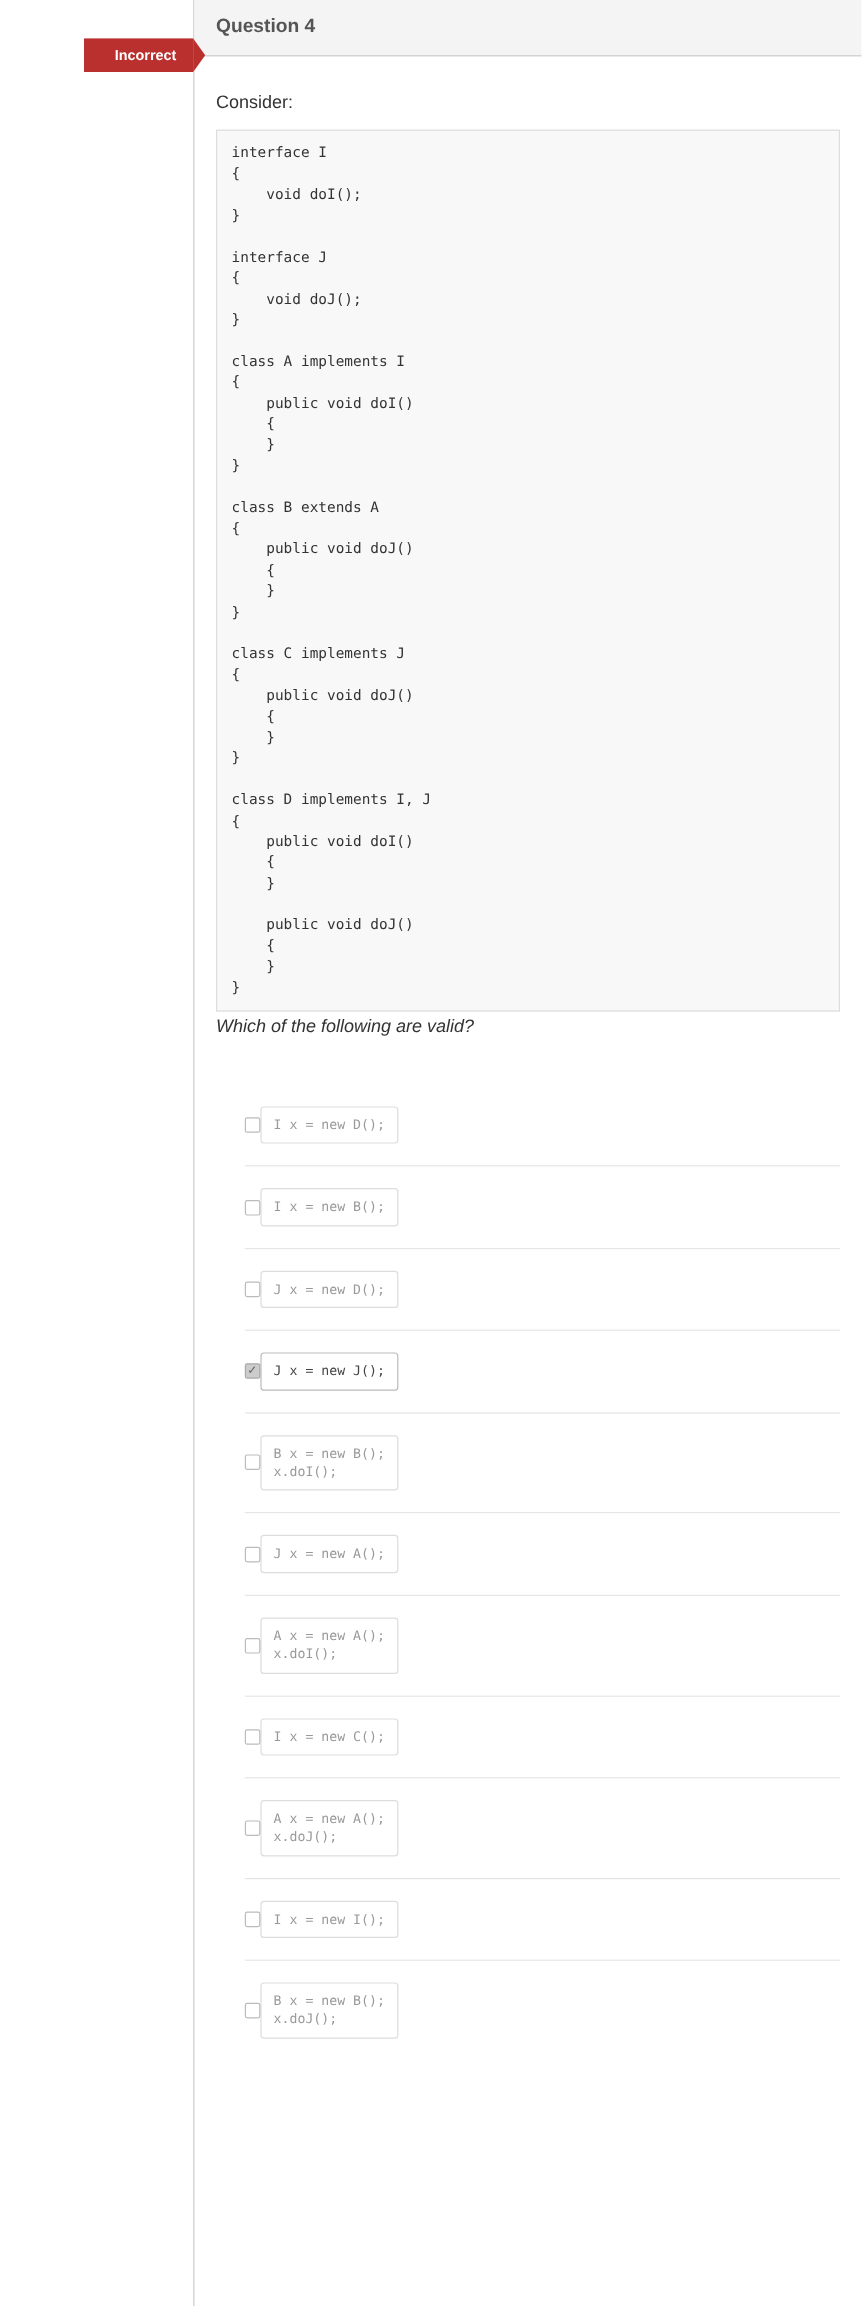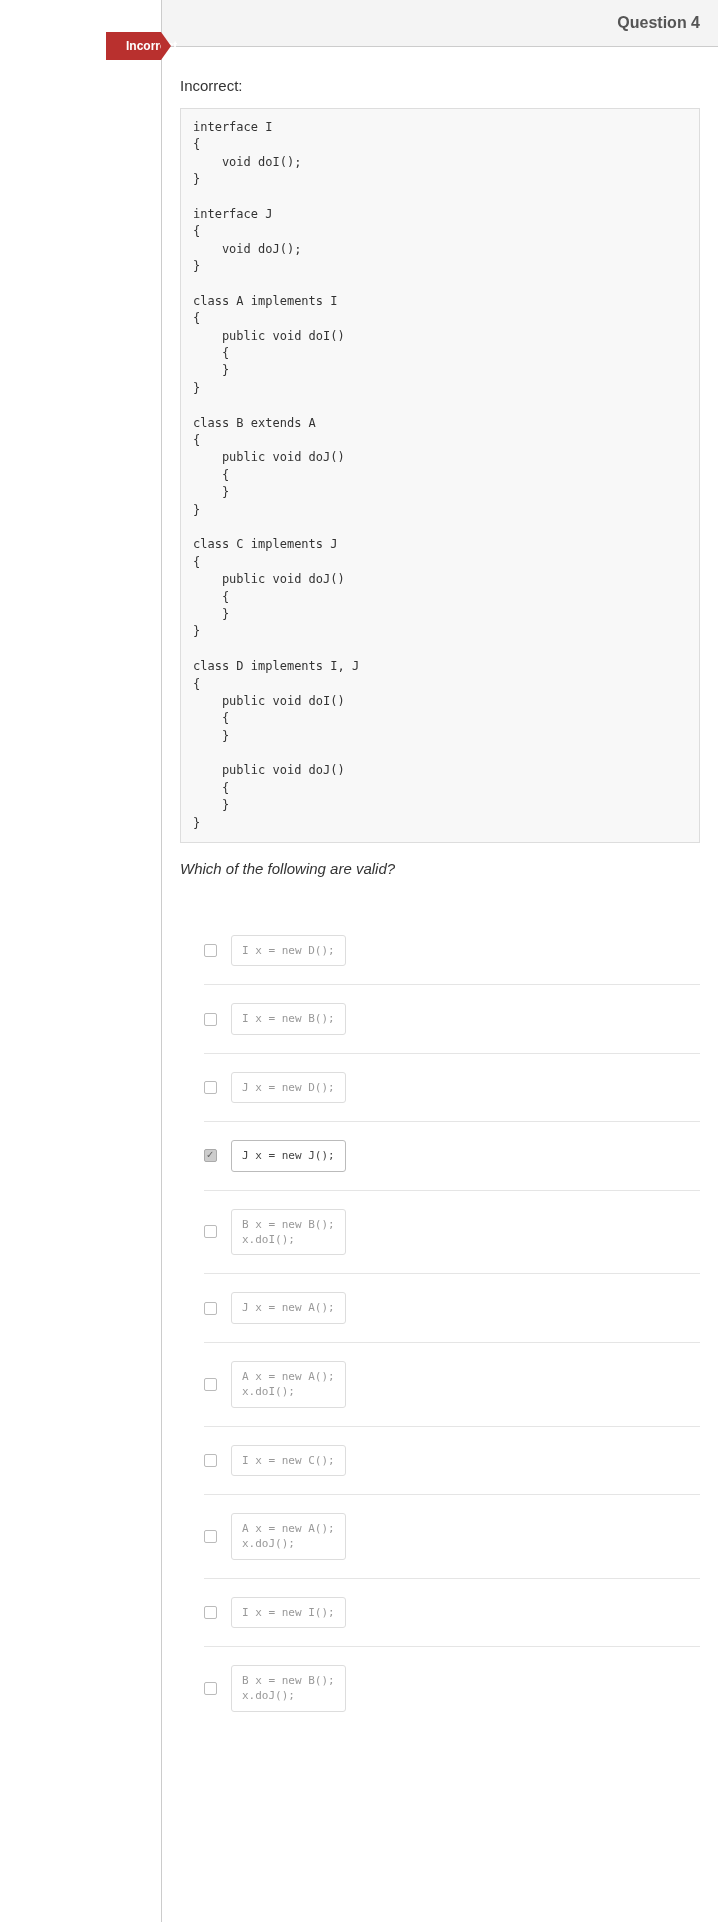--- a/index.html
+++ b/index.html
@@ -1,46 +1,46 @@
 <!DOCTYPE html>
 <html><head>
 <meta charset="utf-8">
 <style>
 * { box-sizing: border-box; margin: 0; padding: 0; }
 body { font-family: "Helvetica Neue", Helvetica, Arial, sans-serif; background: #fff; color: #333; font-size: 14px; width: 718px; }
 .container { display: flex; min-height: 1922px; }
 .left-col { width: 161px; padding-top: 32px; position: relative; }
-.flag { background: #b9302e; color: #fff; font-weight: 700; font-size: 12px; padding: 7px 14px 7px 20px; position: relative; margin-left: 106px; }
+.flag { background: #b9302e; color: #fff; font-weight: 700; font-size: 12px; padding: 7px 14px 7px 20px; position: relative; margin-left: 70px; text-align: right; }
 .flag::after { content: ""; position: absolute; right: -10px; top: 0; border-top: 14px solid transparent; border-bottom: 14px solid transparent; border-left: 10px solid #b9302e; }
 .right-col { flex: 1; border-left: 1px solid #ccc; }
-.header { background: #f4f4f4; border-bottom: 1px solid #ccc; padding: 14px 18px; font-size: 16px; font-weight: 700; color: #555; text-align: right; }
+.header { background: #f4f4f4; border-bottom: 1px solid #ccc; padding: 14px 18px; font-size: 16px; font-weight: 700; color: #555; }
 .content { padding: 30px 18px 10px 18px; }
 .prompt { font-size: 15px; margin-bottom: 14px; color: #333; }
-.code-block { background: #f8f8f8; border: 1px solid #ddd; padding: 10px 12px; font-family: Menlo, Consolas, monospace; font-size: 12px; line-height: 1.45; white-space: pre; color: #333; margin-bottom: 17px; overflow-x: auto; }
+.code-block { background: #f8f8f8; border: 1px solid #ddd; padding: 10px 12px; font-family: Menlo, Consolas, monospace; font-size: 12px; line-height: 1.45; white-space: pre; color: #333; margin-bottom: 4px; overflow-x: auto; }
 .follow { font-size: 15px; margin-bottom: 40px; font-style: italic; }
 .answers { padding: 0 0 0 24px; }
-.answer { border-bottom: 1px solid #e5e5e5; padding: 18px 0; display: flex; align-items: center; gap: 14px; }
+.answer { border-bottom: 1px solid #e5e5e5; padding: 18px 0; display: flex; align-items: center; }
 .answer:last-child { border-bottom: none; }
 .cb { width: 13px; height: 13px; border: 1px solid #bbb; background: #fff; position: relative; flex-shrink: 0; border-radius: 2px; }
 .cb.checked { background: #ccc; border-color: #aaa; }
 .cb.checked::after { content: "✓"; position: absolute; font-size: 10px; color: #666; left: 1px; top: -1px; }
 .ans-code { border: 1px solid #ddd; border-radius: 3px; padding: 7px 10px; font-family: Menlo, Consolas, monospace; font-size: 11px; color: #999; white-space: pre; line-height: 1.4; }
 .answer.selected .ans-code { color: #444; border-color: #bbb; }
 </style>
 </head>
 <body>
 
 <div class="container">
   <div class="left-col">
     <div class="flag">Incorrect</div>
   </div>
   <div class="right-col">
     <div class="header">Question 4</div>
     <div class="content">
-      <div class="prompt">Incorrect:</div>
+      <div class="prompt">Consider:</div>
       <div class="code-block">interface I
 {
     void doI();
 }
 
 interface J
 {
     void doJ();
 }
 

